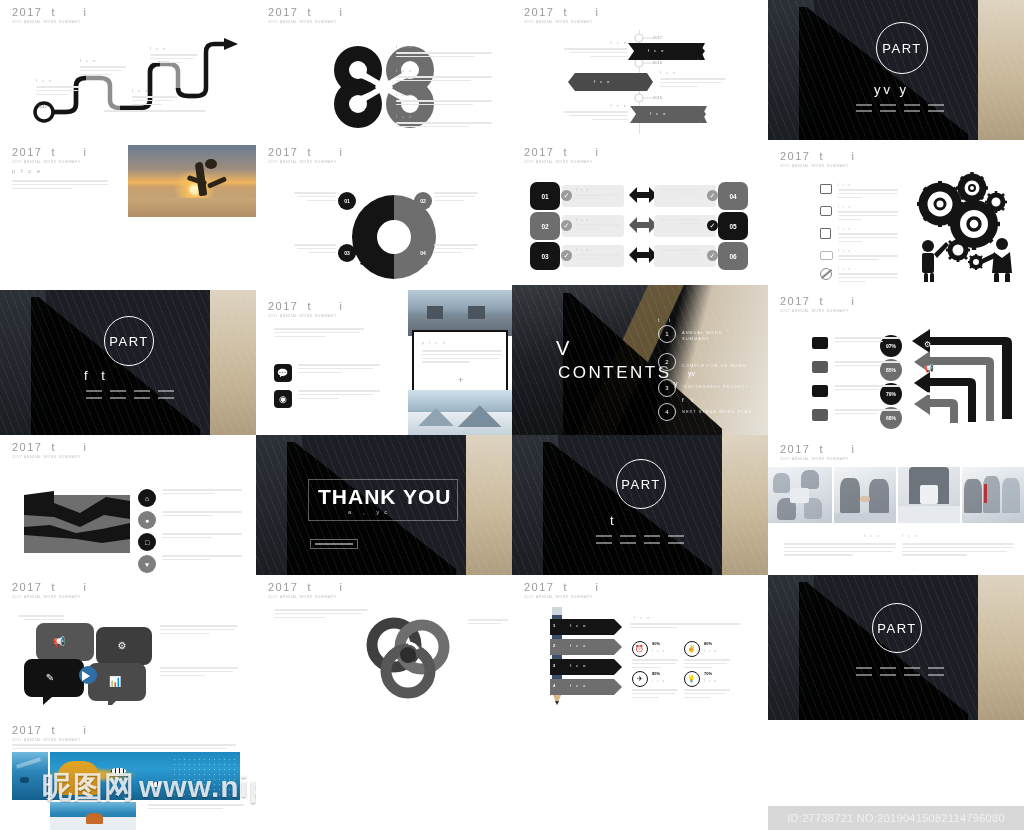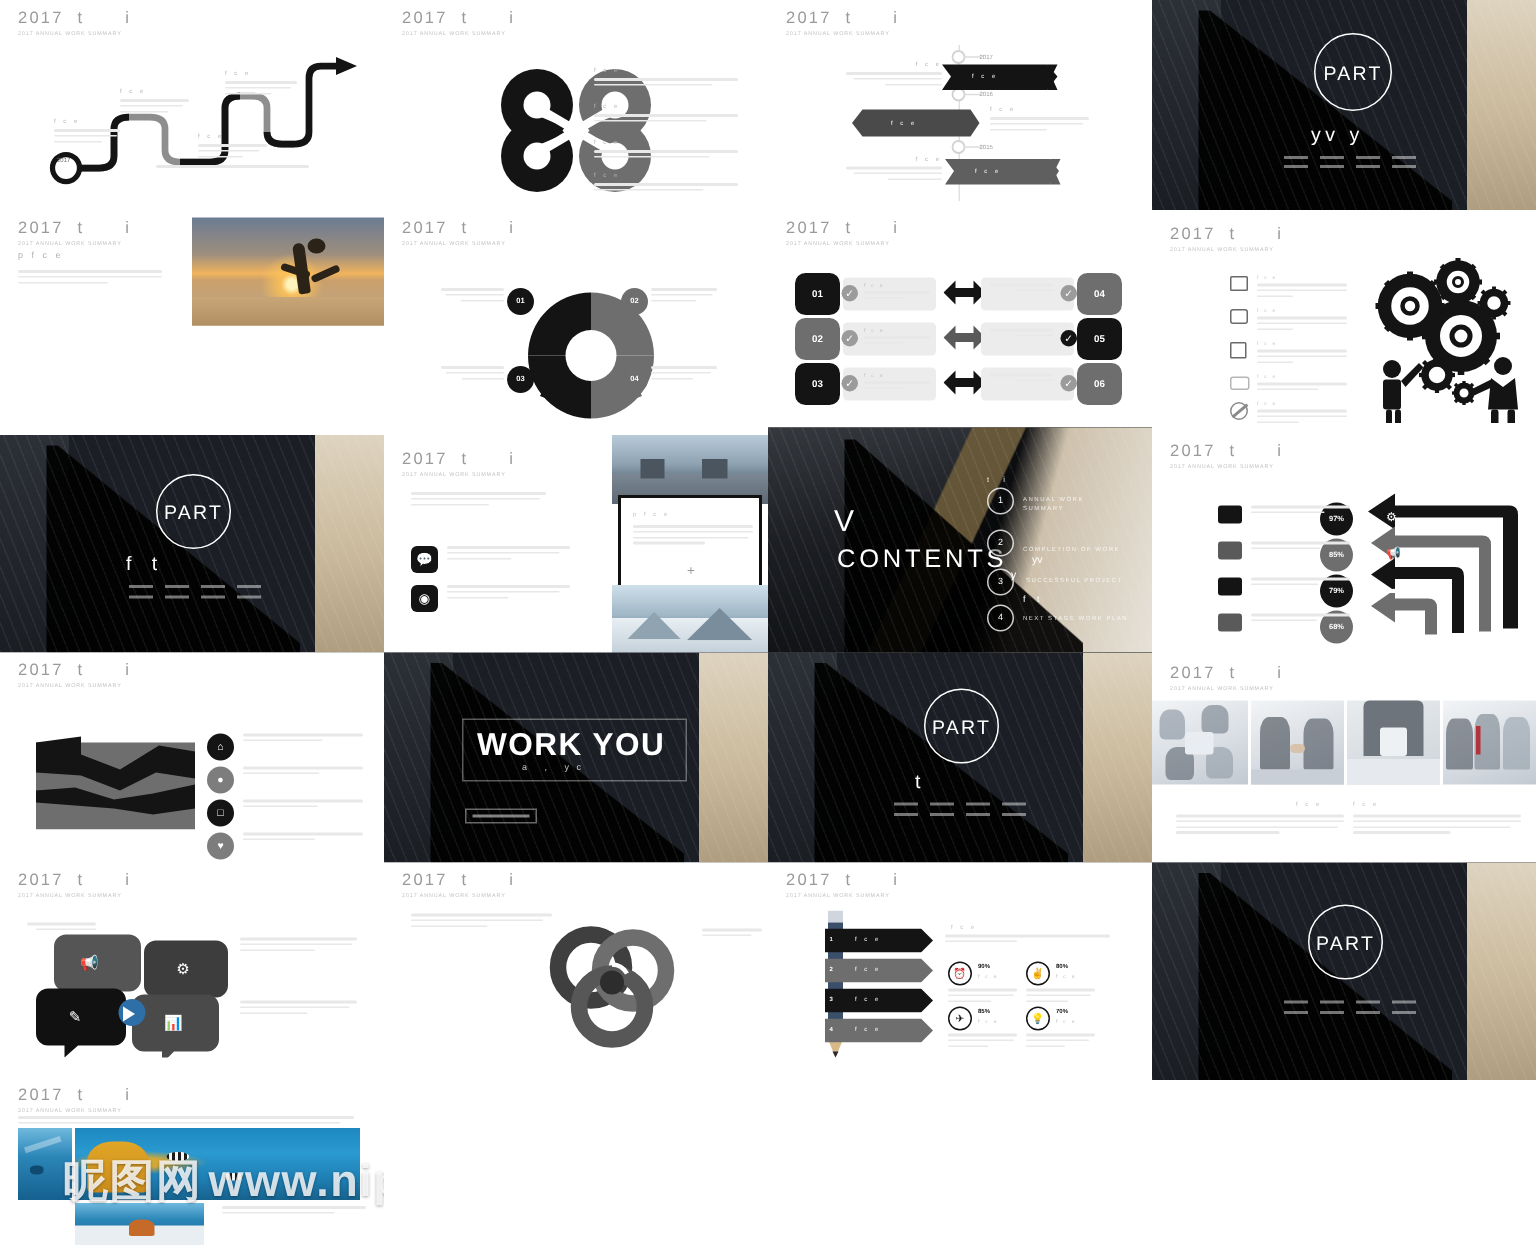--- a/index.html
+++ b/index.html
@@ -789,21 +789,21 @@
         <i style="width:60%"></i>
       </div>
   </div>
 
   <div class="slide w256 ph ph-tower" style="left:256px;top:435px;height:140px;">
     <div class="tower-darkpanel"></div>
     <div class="tower-lightpanel"></div>
     <div class="tower-wedge"></div>
     <div class="tower-streaks"></div>
     <div style="position:absolute;left:52px;top:44px;width:150px;height:42px;border:1px solid rgba(255,255,255,.35)"></div>
-    <div style="position:absolute;left:62px;top:50px;color:#fff;font-size:21px;font-weight:700;letter-spacing:1px">WORK YOU</div>
+    <div style="position:absolute;left:62px;top:50px;color:#fff;font-size:21px;font-weight:700;letter-spacing:1px">THANK YOU</div>
     <div style="position:absolute;left:92px;top:74px;color:rgba(255,255,255,.75);font-size:6px;letter-spacing:5px">a , yc</div>
     <div style="position:absolute;left:54px;top:104px;width:48px;height:10px;border:1px solid rgba(255,255,255,.4)">
       <div style="position:absolute;left:4px;top:3px;width:38px;height:2px;background:rgba(255,255,255,.5)"></div>
     </div>
   </div>
 
   <div class="slide w256 ph ph-tower" style="left:512px;top:435px;height:140px;">
     <div class="tower-darkpanel"></div>
     <div class="tower-lightpanel"></div>
     <div class="tower-wedge"></div>
@@ -1073,14 +1073,17 @@
     <div style="position:absolute;left:148px;top:84px;width:96px" class="fakelines">
         <i style="width:100%"></i>
         <i style="width:78%"></i>
       </div>
 
     <div class="watermark">
       <span class="cn">昵图网</span><span>www.nipic.com</span>
     </div>
   </div>
 
+  <div class="idbar">
+    <span>ID:27738721 NO:20190415082114796080</span>
+  </div>
 
 </div>
 
 </body></html>

